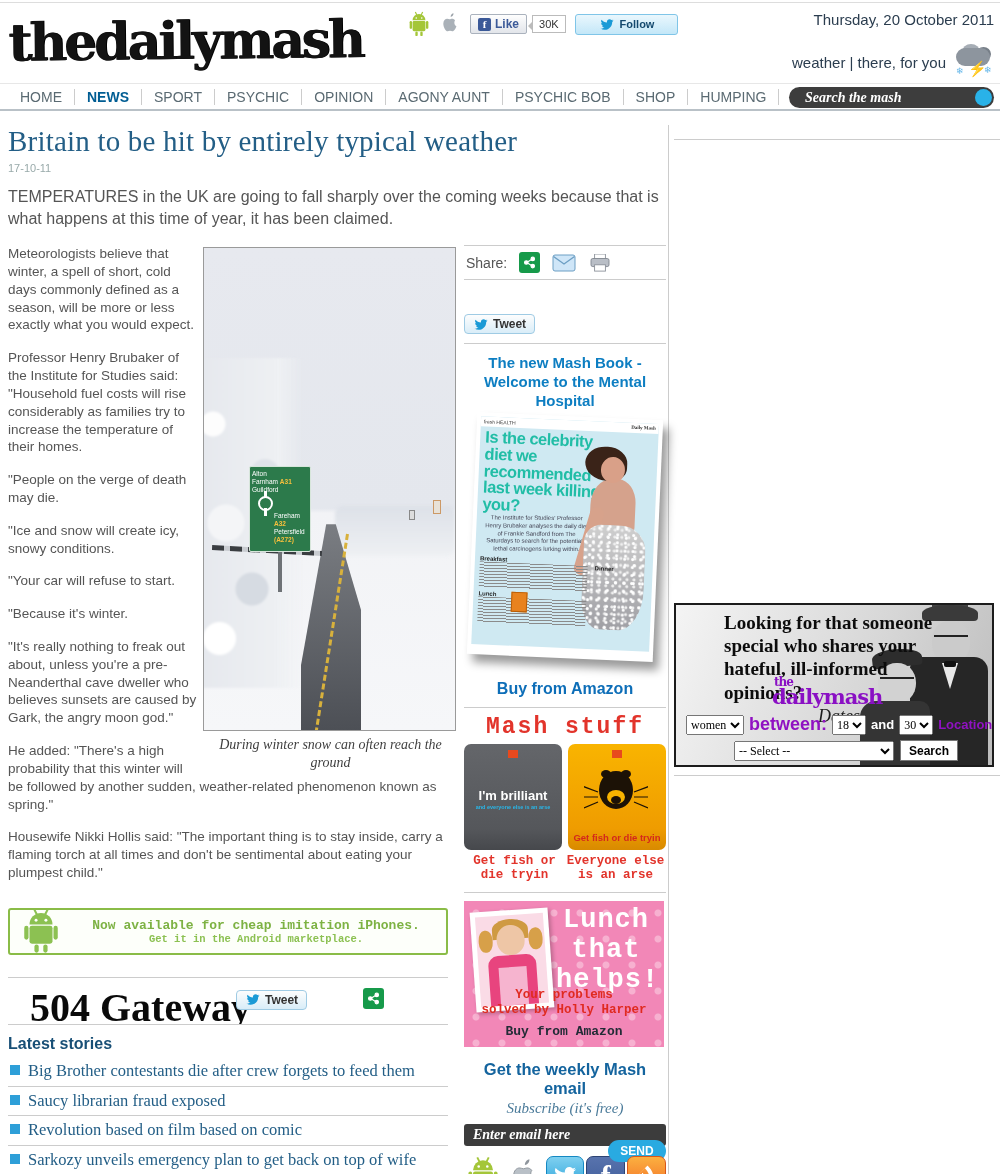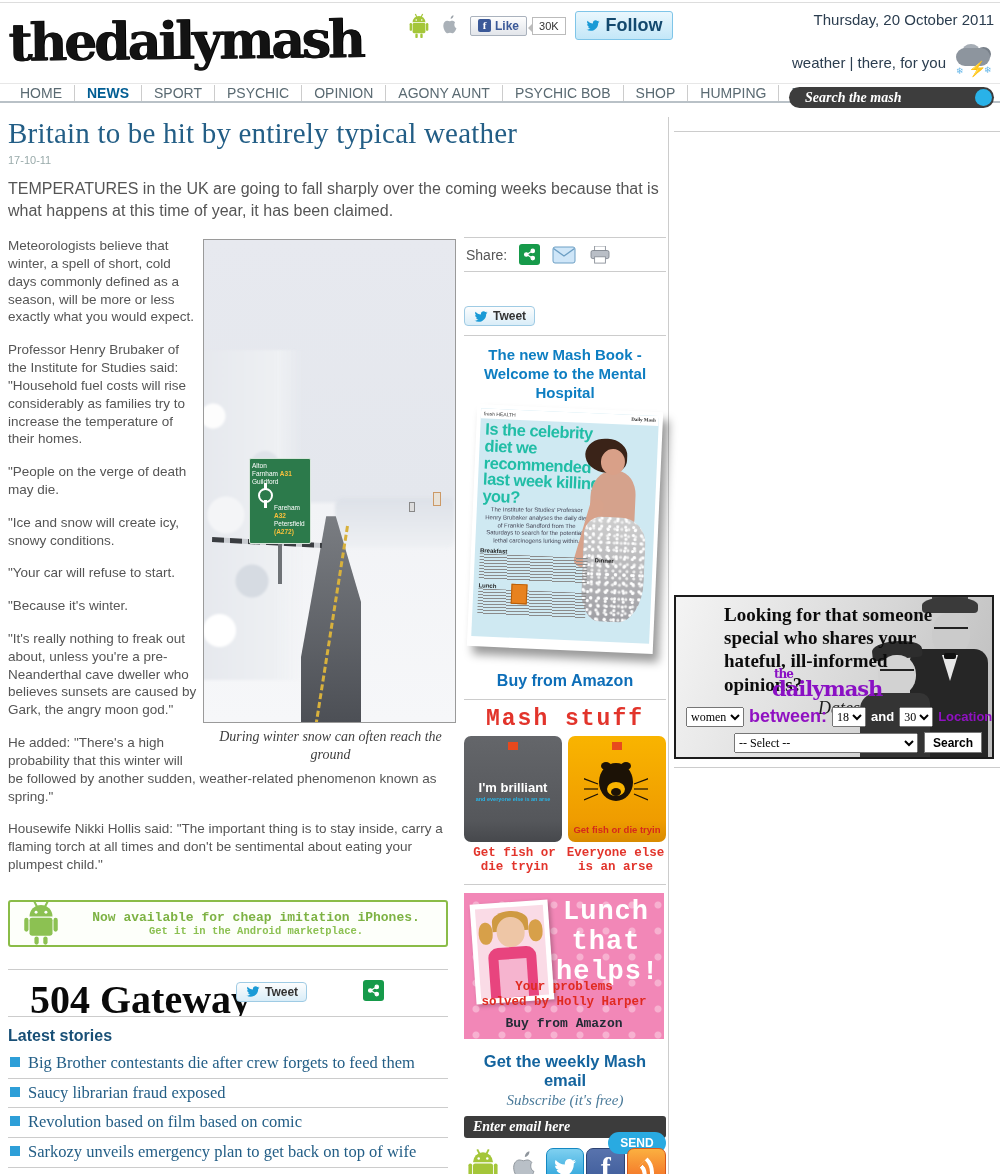--- a/index.html
+++ b/index.html
@@ -29,38 +29,38 @@
     background:linear-gradient(#fefefe,#e2e5ea); border:1px solid #aab2bd; border-radius:2px;
     font-size:12px; font-weight:bold; color:#3b5998; cursor:pointer;
   }
   .f-badge { width:13px; height:13px; background:#3b5998; color:#fff; font-weight:bold;
     font-family:"Liberation Serif",serif; font-size:11px; text-align:center; line-height:13px; border-radius:2px;}
   .like-count { margin-left:5px; background:#fff; border:1px solid #bbb; font-size:11px;
     padding:2px 6px; color:#333; position:relative; }
   .like-count:before { content:""; position:absolute; left:-5px; top:5px;
     border:5px solid transparent; border-right-color:#bbb; border-left:0; }
   .follow-btn {
-    display:flex; align-items:center; gap:5px; padding:3px 9px;
+    display:flex; align-items:center; gap:5px; padding:3px 23px;
     background:linear-gradient(#eaf7fd,#c3e7f8); border:1px solid #7fc5e8; border-radius:3px;
-    font-size:18px; font-weight:bold; color:#14496e; cursor:pointer;
+    font-size:11px; font-weight:bold; color:#14496e; cursor:pointer;
   }
   .bird { width:16px; height:13px; fill:#1a9ad6; }
   .hdr-right { position:absolute; right:6px; top:8px; text-align:right;
     color:#2b3d4f; font-size:15px; }
   .weather-line { margin-top:16px; display:flex; align-items:center; gap:8px; justify-content:flex-end; cursor:pointer; }
   .storm { position:relative; width:40px; height:36px; }
   .cloud-b { position:absolute; left:2px; top:4px; width:34px; height:18px; background:#8d959e; border-radius:10px; }
   .cloud-a { position:absolute; left:8px; top:0; width:18px; height:16px; background:#a6adb5; border-radius:50%; }
   .cloud-c { position:absolute; left:22px; top:3px; width:15px; height:14px; background:#777f88; border-radius:50%; }
   .bolt { position:absolute; left:14px; top:16px; font-size:15px; color:#f2c211; }
   .flake1,.flake2 { position:absolute; font-size:9px; color:#5fb4e8; }
   .flake1 { left:2px; top:22px; } .flake2 { left:30px; top:21px; }
 
   
-  nav { height:20px; border-top:1px solid #e7e7e7; border-bottom:2px solid #b9c1c7;
+  nav { height:28px; border-top:1px solid #e7e7e7; border-bottom:2px solid #b9c1c7;
     display:flex; align-items:center; padding-left:8px; position:relative; }
   .nav-item { font-size:14px; color:#5a6a72; padding:0 12px; cursor:pointer; white-space:nowrap; }
   .nav-item + .nav-item { border-left:1px solid #ccc; }
   .nav-item.active { color:#005d93; font-weight:bold; }
   .search-pill { position:absolute; right:6px; top:3px; width:205px; height:21px;
     background:#3d3d3d; border-radius:12px; display:flex; align-items:center;
     padding-left:16px; cursor:text; }
   .search-pill span { color:#fff; font:bold italic 14px "Liberation Serif",serif; }
   .search-knob { position:absolute; right:2px; top:2px; width:17px; height:17px;
     border-radius:50%; background:#29b2e8; }
@@ -646,20 +646,20 @@
       </div>
       <div class="d-form1">
         <select><option>women</option></select>
         <span class="d-label">between:</span>
         <select><option>18</option></select>
         <span class="d-and">and</span>
         <select><option>30</option></select>
         <span class="d-loc">Location:</span>
       </div>
       <div class="d-form2">
-        <select style="width:184px;"><option>-- Select --</option></select>
+        <select style="width:160px;"><option>-- Select --</option></select>
         <button class="d-search">Search</button>
       </div>
     </div>
 
     <div class="hr rc-midrule"></div>
   </div>
 </div>
 
 </body></html>

